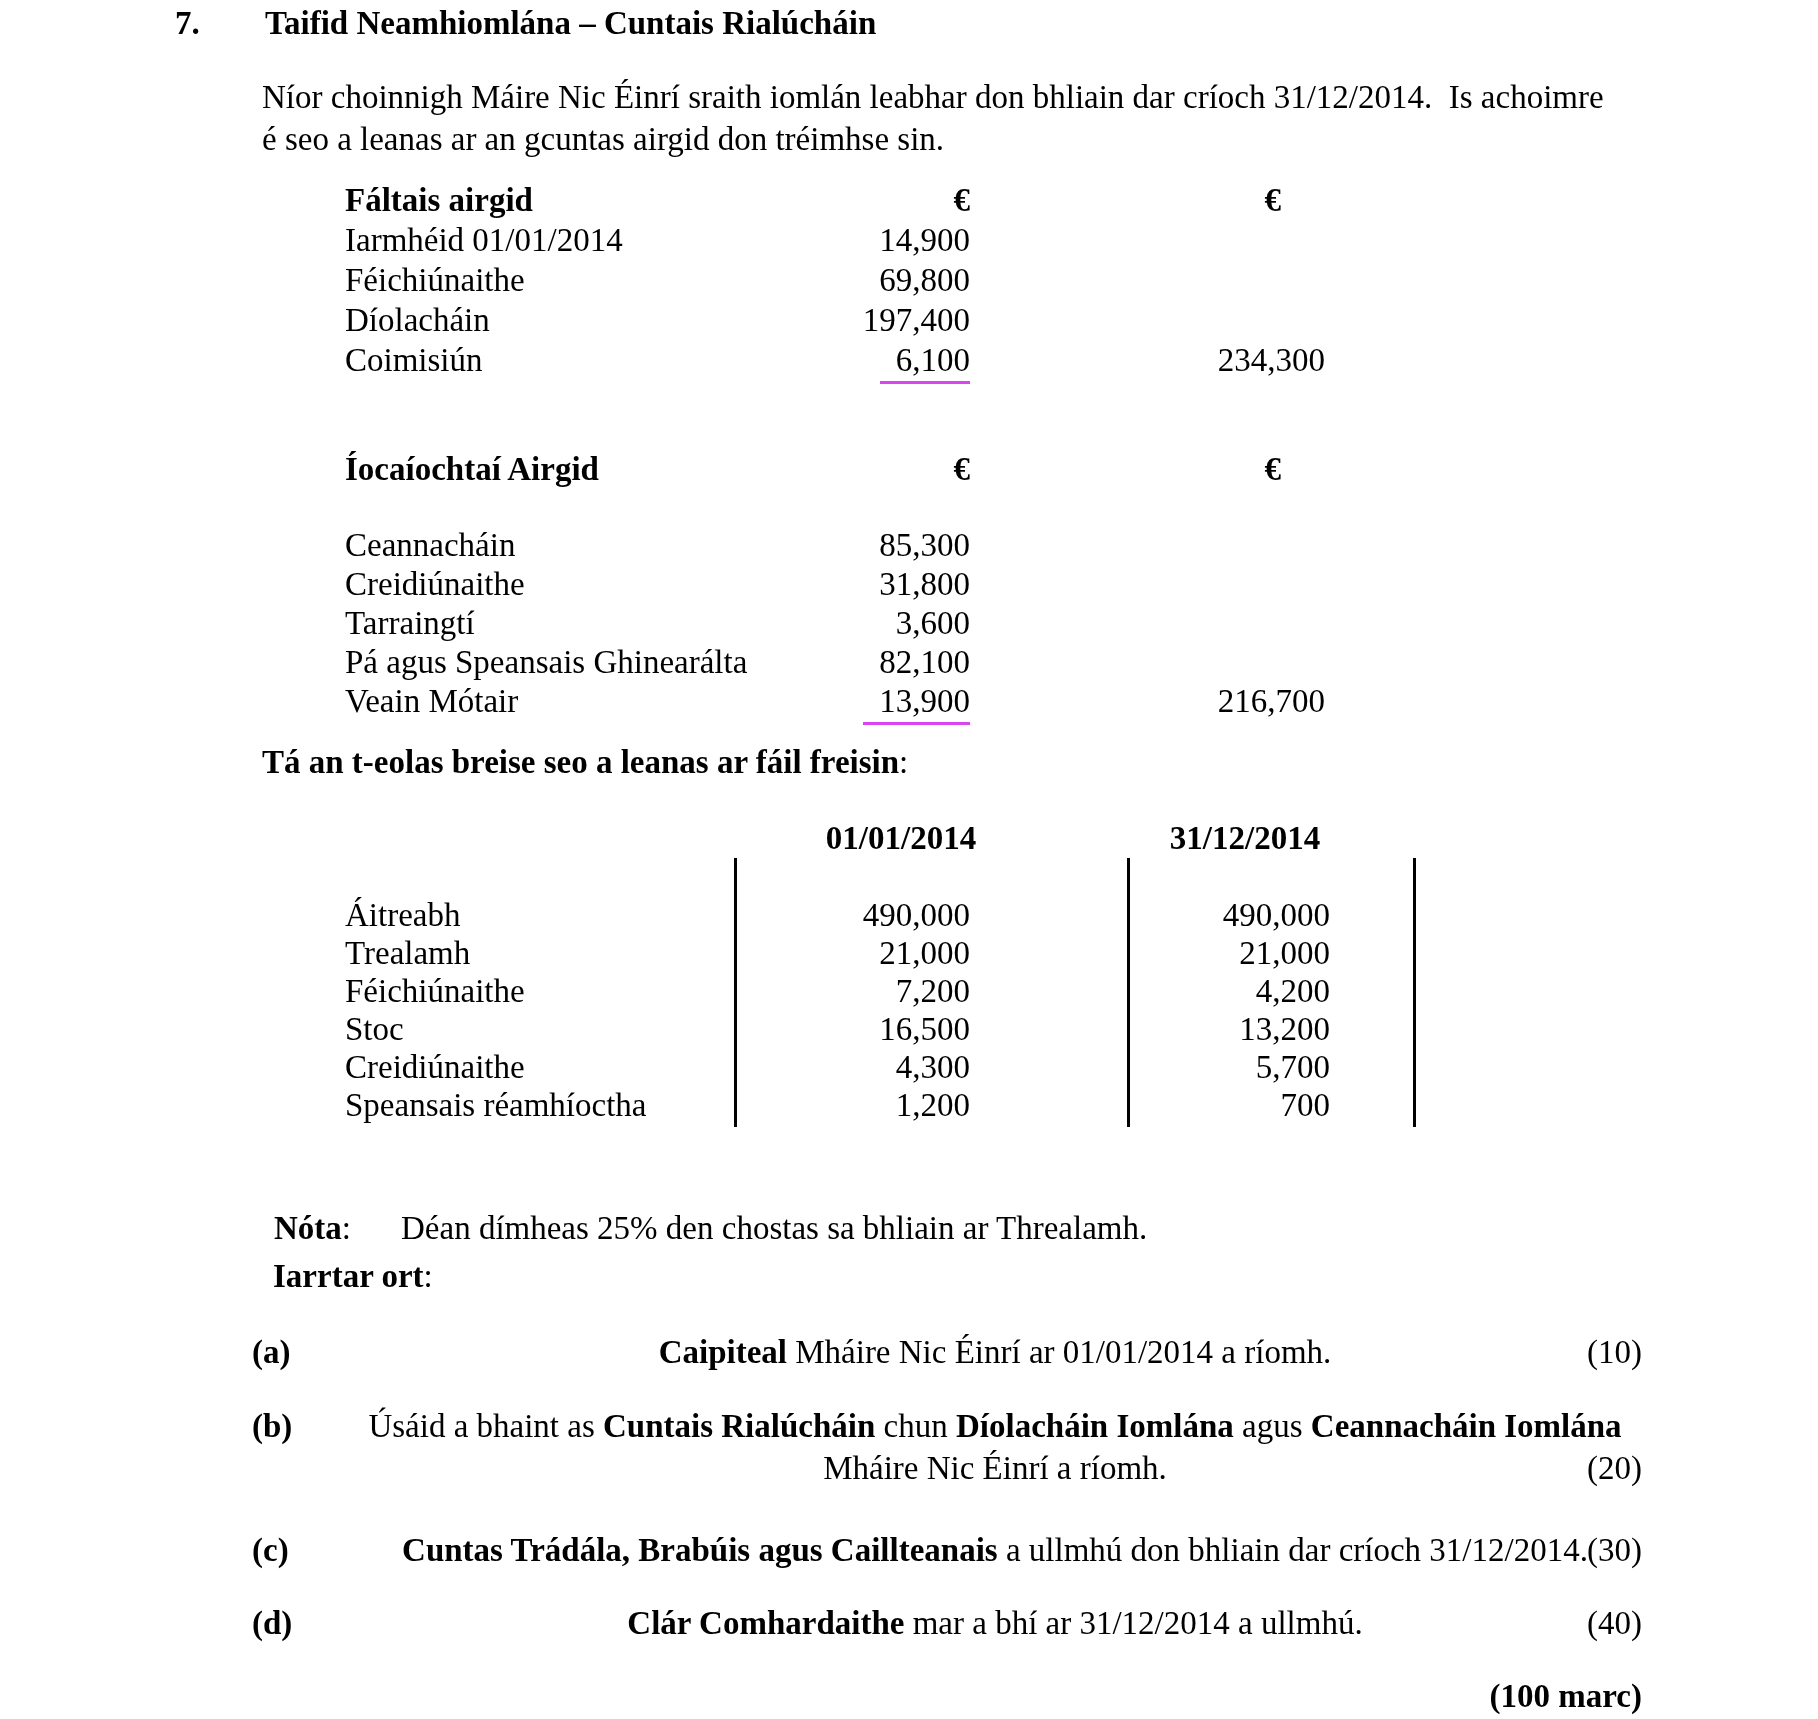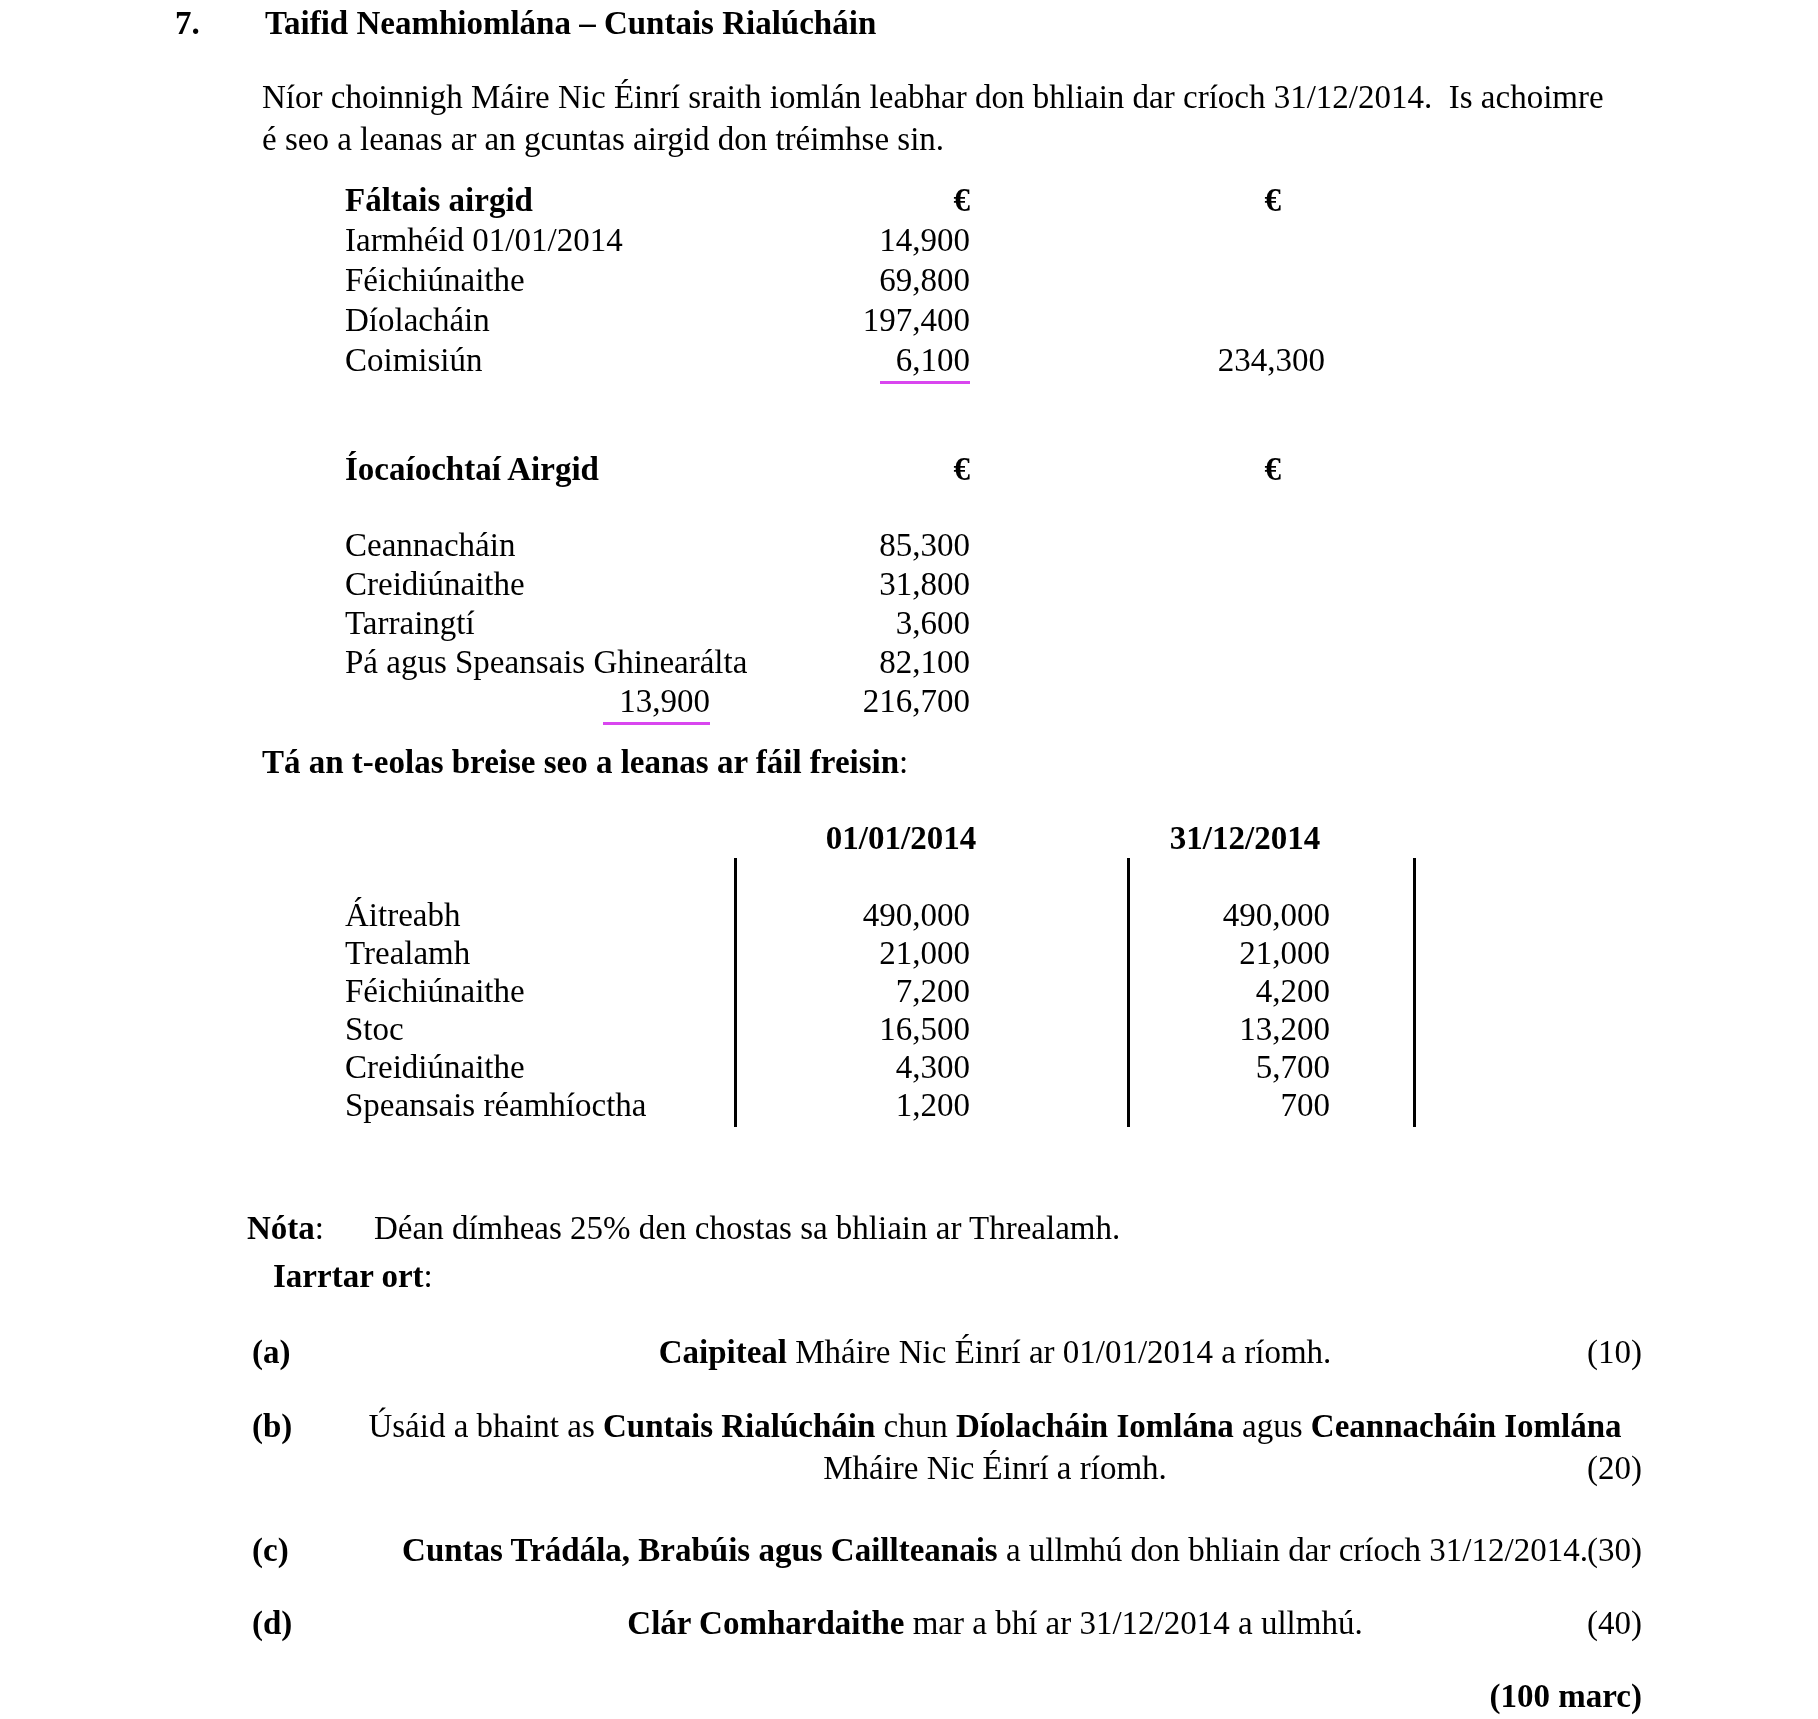--- a/index.html
+++ b/index.html
@@ -45,21 +45,21 @@
   .infotable .d2{left:900px;}
   .vline{position:absolute;top:39px;height:269px;width:3px;background:#000;}
   .vl1{left:389px;} .vl2{left:782px;} .vl3{left:1068px;}
   .infotable .rows{position:absolute;left:0;top:39px;width:1080px;padding-top:38px;}
   .info-row{display:grid;grid-template-columns:389px 393px 286px;line-height:38px;}
   .info-row .label{white-space:nowrap;}
   .info-row .c1{text-align:right;padding-right:157px;}
   .info-row .c2{text-align:right;padding-right:83px;}
 
   
-  .note{position:absolute;left:247px;top:1207px;line-height:42px;white-space:nowrap;}
+  .note{position:absolute;left:274px;top:1207px;line-height:42px;white-space:nowrap;}
   .note .note-text{padding-left:50px;}
   .iarrtar{position:absolute;left:273px;top:1255px;line-height:42px;}
 
   
   .task{position:absolute;left:252px;right:176px;line-height:42px;}
   .task-id{position:absolute;left:0;top:0;font-weight:bold;}
   .task-text{margin-left:96px;}
   .task-text .tline{display:block;white-space:nowrap;text-align:center;}
   .task-marks{position:absolute;right:0;bottom:0;}
 
@@ -129,20 +129,21 @@
           <span class="label">Tarraingtí</span>
           <span class="num">3,600</span>
           <span class="num2"></span>
         </div>
         <div class="acct-row">
           <span class="label">Pá agus Speansais Ghinearálta</span>
           <span class="num">82,100</span>
           <span class="num2"></span>
         </div>
         <div class="acct-row">
+          <span class="label">Veain Mótair</span>
           <span class="num"><span class="ul">13,900</span></span>
           <span class="num2">216,700</span>
         </div>
       </div>
     </div>
 
   <div class="extra-heading"><span class="bold">Tá an t-eolas breise seo a leanas ar fáil freisin</span><span>:</span></div>
 
   <div class="infotable" id="infotable">
     <span class="d d1">01/01/2014</span>

